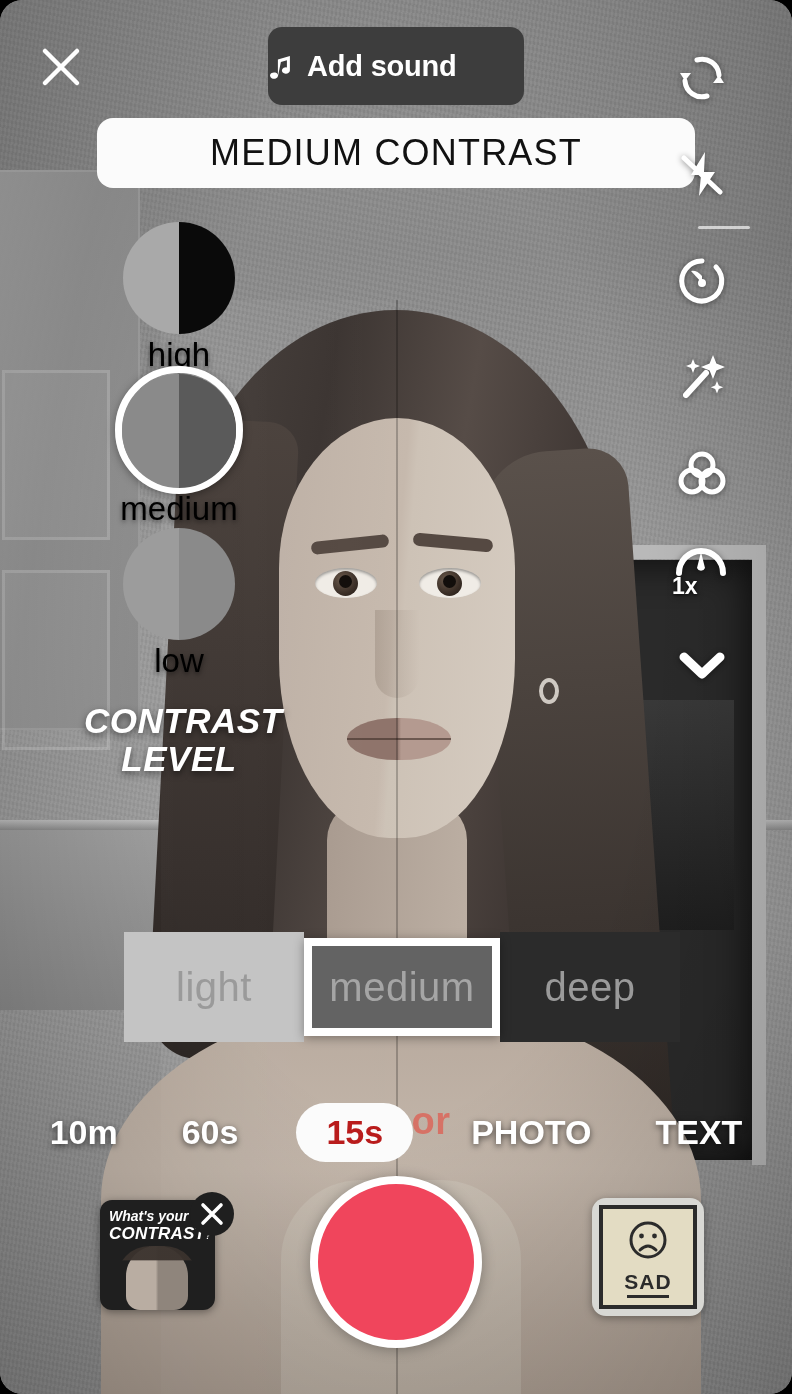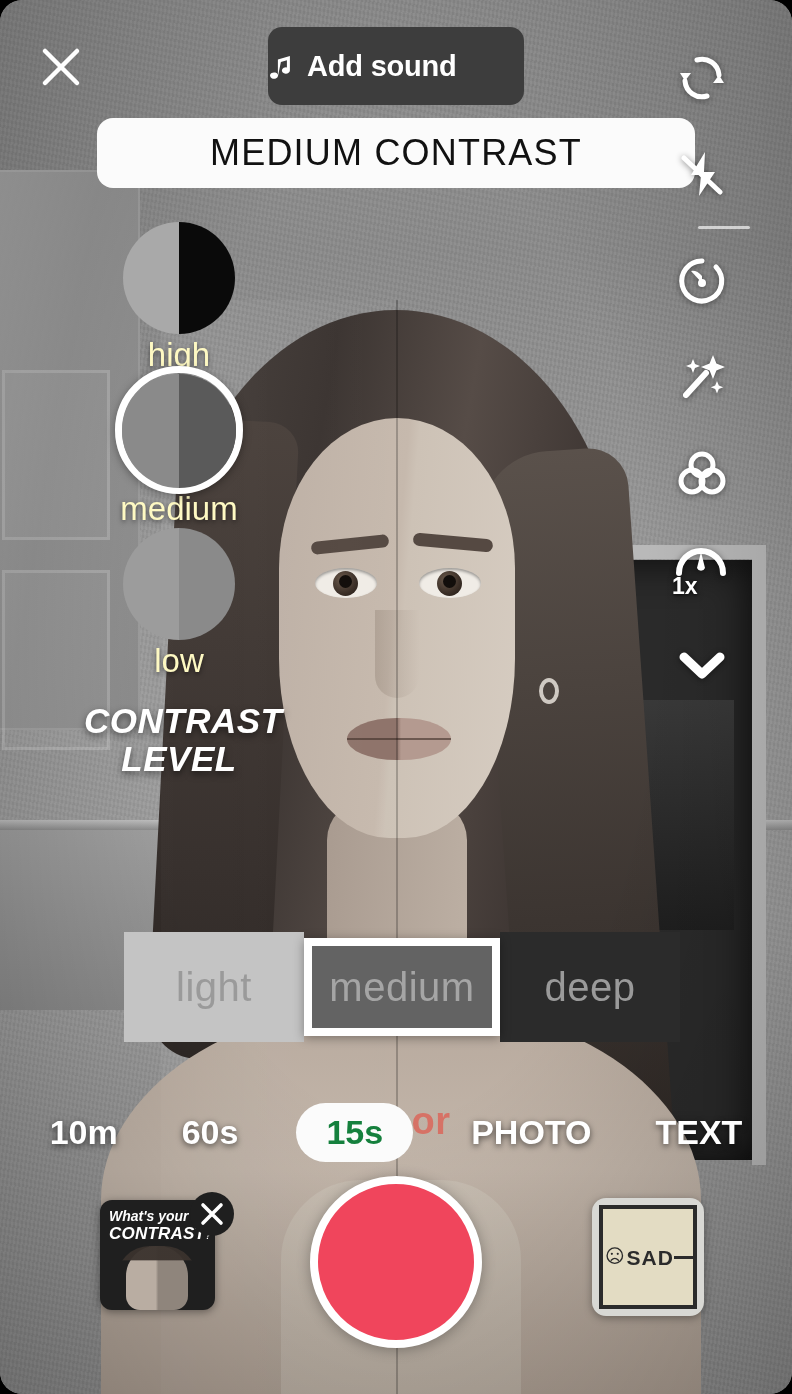--- a/index.html
+++ b/index.html
@@ -212,21 +212,21 @@
   .contrast-widget { position:absolute; left:84px; top:222px; width:190px; }
   .c-opt { position:relative; display:flex; flex-direction:column; align-items:center; }
   .c-circle {
     width:112px; height:112px; border-radius:50%;
     position:relative; overflow:hidden;
     cursor:pointer;
   }
   .c-circle .lh, .c-circle .rh { position:absolute; top:0; bottom:0; width:50%; }
   .c-circle .lh { left:0; } .c-circle .rh { right:0; }
   .c-opt .c-label {
-    color:#fef9c3; font-size:33px; font-weight:400; margin-top:2px;
+    color:#000000; font-size:33px; font-weight:400; margin-top:2px;
     text-shadow:0 2px 5px rgba(0,0,0,.5);
     font-family:"Liberation Sans", sans-serif;
   }
   .c-opt.selected .c-ring {
     position:absolute; left:50%; top:-8px; transform:translateX(-50%);
     width:128px; height:128px; border-radius:50%;
     border:7px solid #fff; pointer-events:none;
     box-shadow:0 2px 8px rgba(0,0,0,.35);
   }
   .c-opt.selected .c-circle { width:114px; height:114px; }
@@ -275,21 +275,21 @@
   .mode-row {
     position:absolute; left:0; right:0; top:1103px;
     display:flex; align-items:center; justify-content:center; gap:52px;
   }
   .mode-item {
     color:#fff; font-size:34px; font-weight:700;
     text-shadow:0 2px 6px rgba(0,0,0,.6);
     cursor:pointer; padding:4px 6px;
   }
   .mode-item.active {
-    background:#fbfbfb; color:#15803d;
+    background:#fbfbfb; color:#b91c1c;
     border-radius:36px; padding:10px 30px;
     text-shadow:none;
   }
 
   
   .record-btn {
     position:absolute; left:50%; top:1176px; transform:translateX(-50%);
     width:172px; height:172px; border-radius:50%;
     border:8px solid #fff;
     background:#f0455c;
@@ -336,21 +336,21 @@
     width:112px; height:118px; border-radius:14px;
     background:#d8d8d4; padding:7px;
     box-shadow:0 2px 8px rgba(0,0,0,.35);
     cursor:pointer;
   }
   .effect-inner {
     width:100%; height:100%;
     background:#e3dcc3;
     border:4px solid #2b2b2b;
     position:relative;
-    display:flex; flex-direction:row; align-items:center; justify-content:center;
+    display:flex; flex-direction:column; align-items:center; justify-content:center;
   }
   .sad-face { width:52px; height:52px; display:block; }
   .sad-word {
     font-size:21px; font-weight:700; color:#2b2b2b;
     letter-spacing:1px; margin-top:1px;
     font-family:"Liberation Sans", sans-serif;
   }
   .sad-underline { width:42px; height:3px; background:#2b2b2b; margin-top:1px; }
 </style>
 </head>

